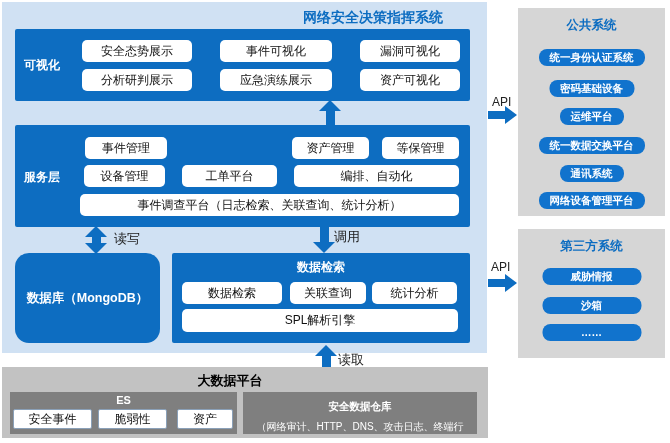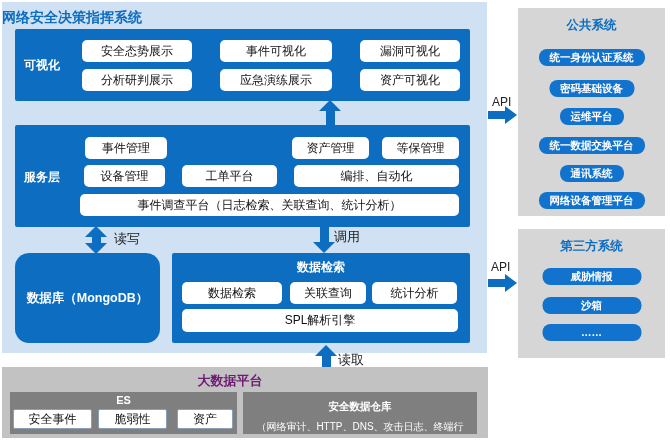--- a/index.html
+++ b/index.html
@@ -2,21 +2,21 @@
 <html><head>
 <meta charset="utf-8">
 <style>
   html,body{margin:0;padding:0;background:#fff;}
   #container{position:relative;width:670px;height:443px;background:#ffffff;
              font-family:"Liberation Sans","DejaVu Sans",sans-serif;overflow:hidden;}
 
   
   .main-panel{position:absolute;left:2px;top:2px;width:485px;height:351px;background:#d0e1f3;}
   .main-title{position:absolute;left:0;top:7px;width:100%;padding-right:44px;box-sizing:border-box;
-              text-align:left;color:#0d6dc1;font-size:14px;font-weight:bold;}
+              text-align:right;color:#0d6dc1;font-size:14px;font-weight:bold;}
 
   .layer-box{position:absolute;background:#0d6dc1;border-radius:2px;}
   .layer-label{position:absolute;left:9px;color:#fff;font-size:12px;font-weight:bold;}
 
   .chip{position:absolute;background:#ffffff;border-radius:5px;height:22px;
         display:flex;align-items:center;justify-content:center;
         font-size:12px;color:#111;white-space:nowrap;}
 
   
   .shaft-v{position:absolute;width:9px;background:#0d6dc1;}
@@ -43,21 +43,21 @@
   .side-title{position:absolute;left:0;width:100%;text-align:center;color:#0d6dc1;
               font-size:12.5px;font-weight:bold;}
   .side-btn{position:absolute;left:50%;transform:translateX(-50%);background:#1173cd;color:#fff;
             font-size:10.5px;font-weight:bold;height:17px;line-height:17px;border-radius:8px;
             padding:0 11px;white-space:nowrap;text-align:center;}
   .side-btn.fixedw{width:77px;padding:0 11px;}
 
   
   .bigdata{position:absolute;left:2px;top:367px;width:486px;height:71px;background:#c2c2c2;}
   .bigdata-title{position:absolute;top:5px;left:0;width:100%;padding-right:30px;box-sizing:border-box;
-                 text-align:center;color:#701a75;font-size:13px;font-weight:bold;}
+                 text-align:center;color:#000000;font-size:13px;font-weight:bold;}
   .darkbox{position:absolute;top:25px;height:42px;background:#7f7f7f;color:#fff;}
   .es-title{position:absolute;top:2px;left:0;width:100%;text-align:center;font-size:11px;font-weight:bold;}
   .es-chip{position:absolute;top:17px;height:20px;background:#fff;border:1px solid #8aa0b8;
            border-radius:2px;box-sizing:border-box;display:flex;align-items:center;justify-content:center;
            font-size:12px;color:#111;}
   .wh-inner{position:absolute;top:3px;left:0;width:100%;padding:0 4px;box-sizing:border-box;
             text-align:center;line-height:1.23;}
   .wh-title{font-size:10.5px;font-weight:bold;}
   .wh-desc{font-size:10px;}
 </style>

